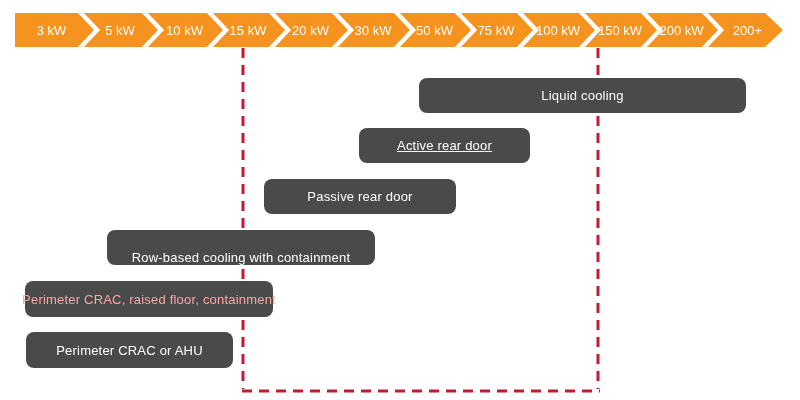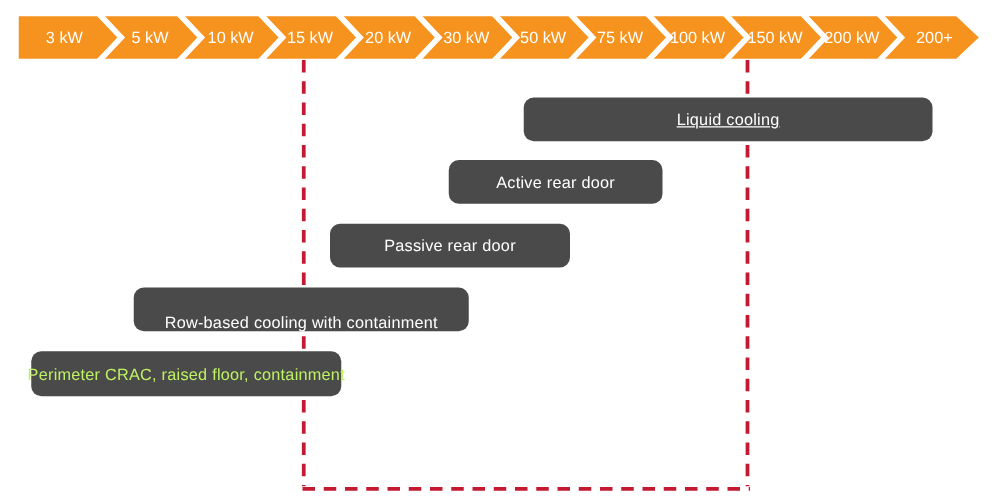--- a/index.html
+++ b/index.html
@@ -41,34 +41,37 @@
 </head>
 <body>
 
 <div class="stage">
   <svg id="region-svg" class="layer" width="800" height="400">
       <line x1="243" y1="48" x2="243" y2="389" stroke="#C41A31" stroke-width="3" stroke-dasharray="10 7"></line>
       <line x1="598" y1="48" x2="598" y2="389" stroke="#C41A31" stroke-width="3" stroke-dasharray="10 7"></line>
       <line x1="242" y1="391" x2="600" y2="391" stroke="#C41A31" stroke-width="3" stroke-dasharray="10 7"></line>
     </svg>
   <div id="bars-layer" class="layer">
-      <div class="tech-bar" style="left: 419px; top: 78px; width: 327px; height: 35px; background: rgb(74, 74, 74); color: rgb(255, 255, 255); text-decoration: underline;">
+      <div class="tech-bar" style="left: 419px; top: 78px; width: 327px; height: 35px; background: rgb(74, 74, 74); color: rgb(255, 255, 255);">
         <span>Liquid cooling</span>
       </div>
-      <div class="tech-bar" style="left: 359px; top: 128px; width: 171px; height: 35px; background: rgb(74, 74, 74); color: rgb(255, 255, 255);">
+      <div class="tech-bar" style="left: 359px; top: 128px; width: 171px; height: 35px; background: rgb(74, 74, 74); color: rgb(255, 255, 255); text-decoration: underline;">
         <span>Active rear door</span>
       </div>
       <div class="tech-bar" style="left: 264px; top: 179px; width: 192px; height: 35px; background: rgb(74, 74, 74); color: rgb(255, 255, 255);">
         <span>Passive rear door</span>
       </div>
       <div class="tech-bar" style="left: 107px; top: 230px; width: 268px; height: 35px; background: rgb(74, 74, 74); color: rgb(255, 255, 255); align-items: flex-end;">
         <span>Row-based cooling with containment</span>
       </div>
-      <div class="tech-bar" style="left: 25px; top: 281px; width: 248px; height: 36px; background: rgb(74, 74, 74); color: #bef264;">
+      <div class="tech-bar" style="left: 25px; top: 281px; width: 248px; height: 36px; background: rgb(74, 74, 74); color: #fca5a5;">
         <span>Perimeter CRAC, raised floor, containment</span>
+      </div>
+      <div class="tech-bar" style="left: 26px; top: 332px; width: 207px; height: 36px; background: rgb(74, 74, 74); color: rgb(255, 255, 255);">
+        <span>Perimeter CRAC or AHU</span>
       </div>
     </div>
   <svg id="axis-svg" class="layer" width="800" height="60">
       <polygon points="15,13 765,13 783,30 765,47 15,47" fill="#F6921E"></polygon>
       <polyline points="79,11 97,30 79,49" fill="none" stroke="#FFFFFF" stroke-width="4.5"></polyline>
       <polyline points="143,11 161,30 143,49" fill="none" stroke="#FFFFFF" stroke-width="4.5"></polyline>
       <polyline points="208,11 226,30 208,49" fill="none" stroke="#FFFFFF" stroke-width="4.5"></polyline>
       <polyline points="270,11 288,30 270,49" fill="none" stroke="#FFFFFF" stroke-width="4.5"></polyline>
       <polyline points="333,11 351,30 333,49" fill="none" stroke="#FFFFFF" stroke-width="4.5"></polyline>
       <polyline points="395,11 413,30 395,49" fill="none" stroke="#FFFFFF" stroke-width="4.5"></polyline>

